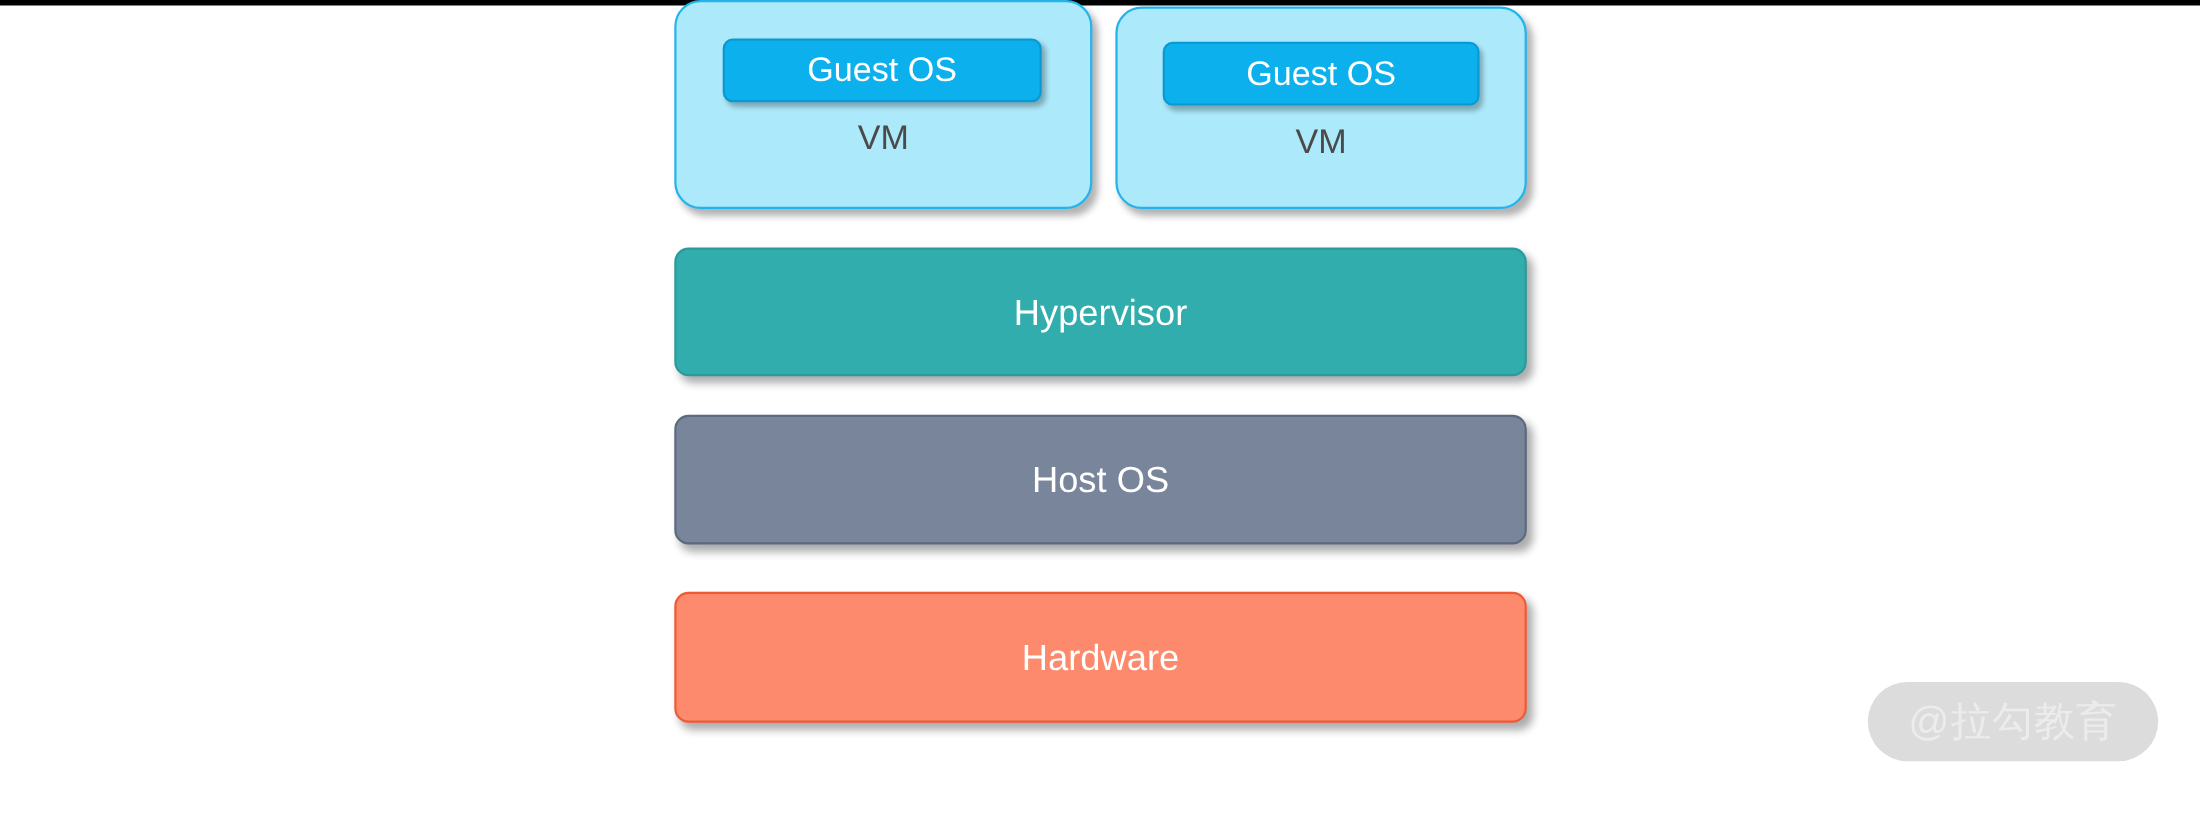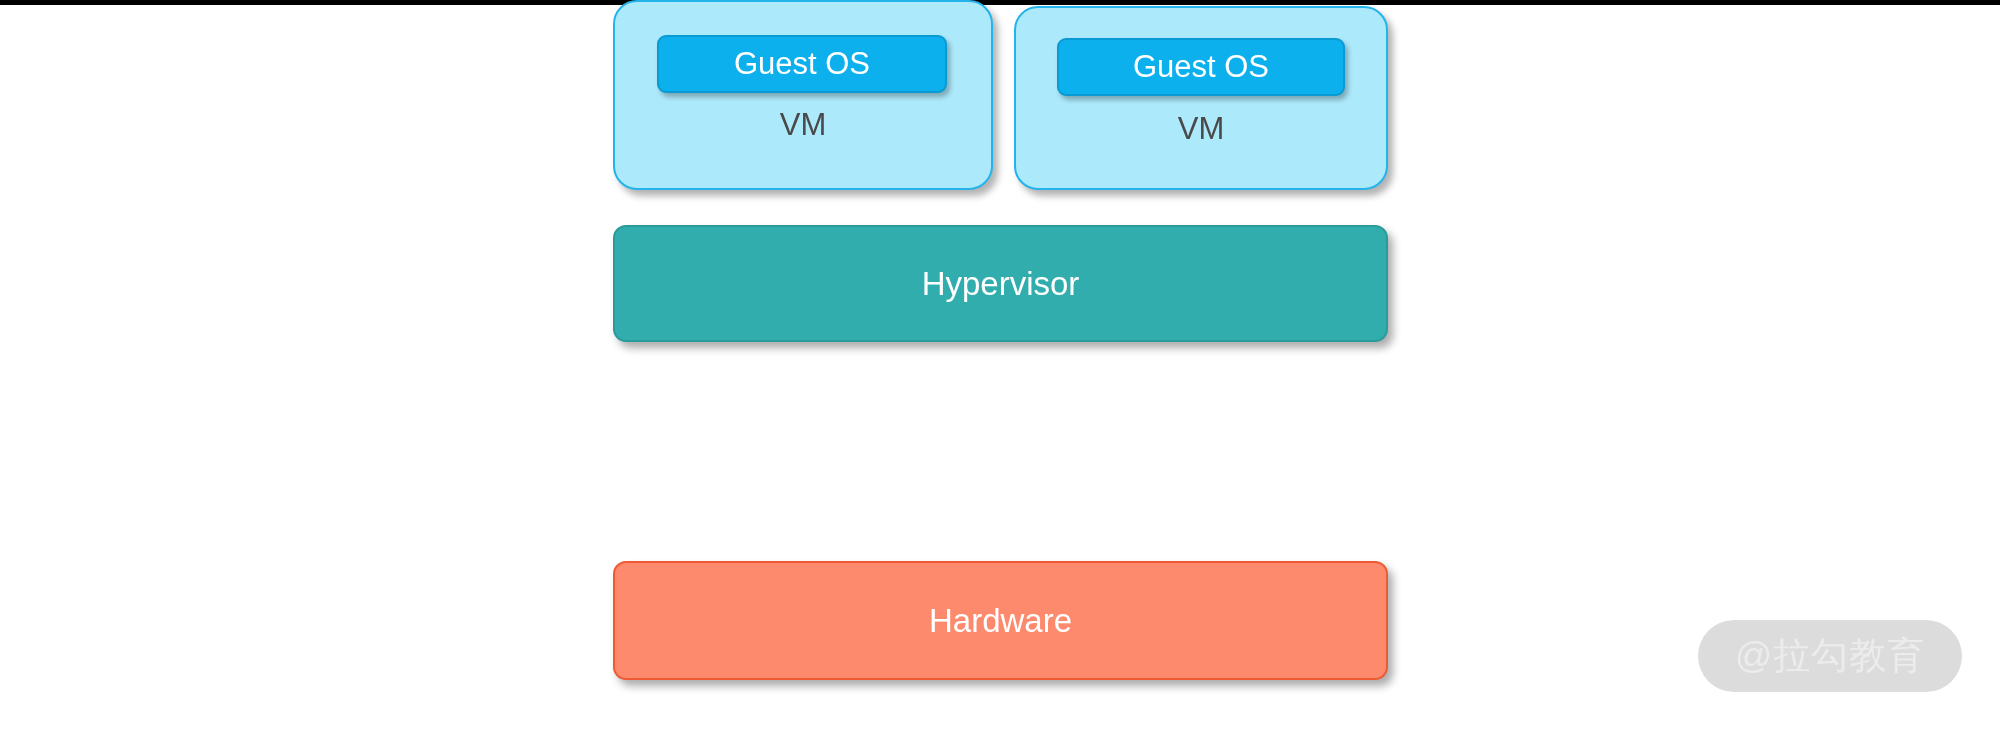--- a/index.html
+++ b/index.html
@@ -95,21 +95,21 @@
     background: #31adad;
     border: 2px solid #2a9a9a;
   }
   .layer-bar.hostos {
     top: 377px;
     height: 118px;
     background: #78859a;
     border: 2px solid #5c6a80;
   }
   .layer-bar.hardware {
-    top: 561px;
+    top: 538px;
     height: 119px;
     background: #fd8a6d;
     border: 2px solid #ef5a34;
   }
 
   
   .watermark {
     position: absolute;
     left: 1698px;
     top: 620px;
@@ -138,18 +138,19 @@
     <div class="vm-label">VM</div>
   </div>
 
   <div class="vm-box right">
     <div class="guest-os">Guest OS</div>
     <div class="vm-label">VM</div>
   </div>
 
   <div class="layer-bar hypervisor">Hypervisor</div>
 
+  <div class="layer-bar hostos">Host OS</div>
 
   <div class="layer-bar hardware">Hardware</div>
 
   <div class="watermark">@拉勾教育</div>
 
 </div>
 
 </body></html>

